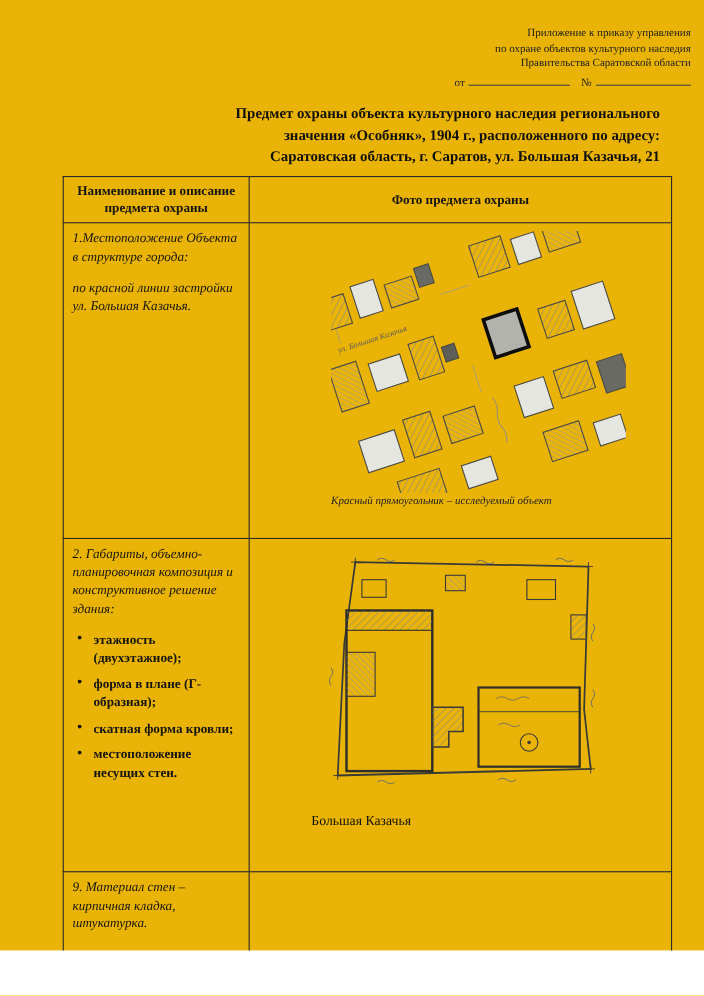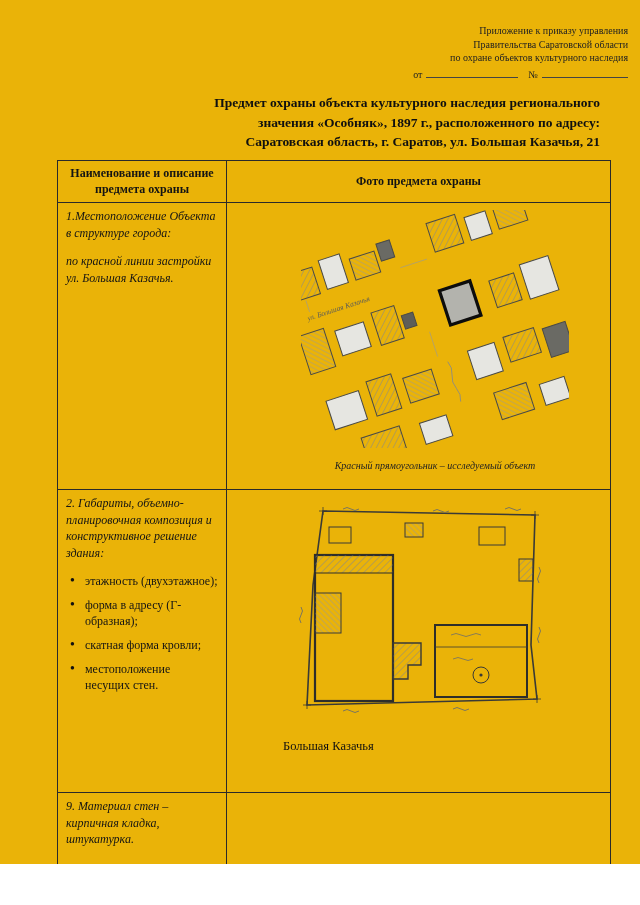--- a/index.html
+++ b/index.html
@@ -24,47 +24,47 @@
   
   .doc-table { position:absolute; top:160px; left:57px; width:553px;
                border-collapse:collapse; table-layout:fixed; }
   .doc-table th, .doc-table td { border:1.5px solid #2a2a2a; }
   .doc-table th { font-size:12px; font-weight:bold; text-align:center; vertical-align:middle; padding:5px 4px; height:30px; line-height:1.3; }
   .doc-table td { vertical-align:top; padding:5px 8px; }
   .left-cell { font-size:12px; line-height:1.38; }
   .item-title { font-style:italic; margin:0 0 10px 0; }
   .item-body { margin:12px 0 0 0;font-style:italic; }
   ul.bullets { margin:12px 0 0 4px; padding:0 0 0 15px; list-style:none; }
-  ul.bullets li { position:relative; margin-bottom:7px; }
+  ul.bullets li { position:relative; margin-bottom:7px;font-weight:bold; }
   ul.bullets li::before { content:"\25CF"; position:absolute; left:-15px; top:1px; font-size:8px; color:#111; }
 
   .figure { margin-top:2px; }
   .map-fig { margin-left:66px; width:268px; }
   .plan-fig { margin-left:48px; width:284px; }
-  .caption-italic { font-style:italic; font-size:10px; text-align:center; margin-top:12px; color:#222; }
+  .caption-italic { font-style:italic; font-size:10px; margin-top:2px; color:#222; }
   .caption-bold { font-weight:normal; font-size:12.5px; text-align:left; margin-top:16px; color:#111; }
   svg { display:block; }
 </style>
 </head>
 <body>
 
 <div class="page">
 
   <div class="corner">
     <div>Приложение к приказу управления</div>
+    <div>по охране объектов культурного наследия</div>
     <div>Правительства Саратовской области</div>
-    <div>по охране объектов культурного наследия</div>
     <div class="fromline">
       <span>от</span><span class="blank b1"></span><span>№</span><span class="blank b2"></span>
     </div>
   </div>
 
   <div class="title">
     <div>Предмет охраны объекта культурного наследия регионального</div>
-    <div>значения «Особняк», 1897 г., расположенного по адресу:</div>
+    <div>значения «Особняк», 1904 г., расположенного по адресу:</div>
     <div>Саратовская область, г. Саратов, ул. Большая Казачья, 21</div>
   </div>
 
   <table class="doc-table">
     <colgroup>
         <col style="width:169px">
         <col style="width:384px">
       </colgroup>
     <tbody>
         <tr>
@@ -130,21 +130,21 @@
           <div class="caption-italic">Красный прямоугольник – исследуемый объект</div>
         </div>
       </td>
     </tr>
 
     <tr>
       <td class="left-cell" style="height:292px;">
         <p class="item-title">2. Габариты, объемно-планировочная композиция и конструктивное решение здания:</p>
         <ul class="bullets">
           <li>этажность (двухэтажное);</li>
-          <li>форма в адресу (Г-образная);</li>
+          <li>форма в плане (Г-образная);</li>
           <li>скатная форма кровли;</li>
           <li>местоположение несущих стен.</li>
         </ul>
       </td>
       <td>
         <div class="figure plan-fig">
           <svg width="284" height="226" viewBox="0 0 284 226">
 
             <path d="M40 14 L252 18 L248 148 L254 202 L24 208 L30 88 Z" fill="none" stroke="#3a3a36" stroke-width="1.6"></path>
 

